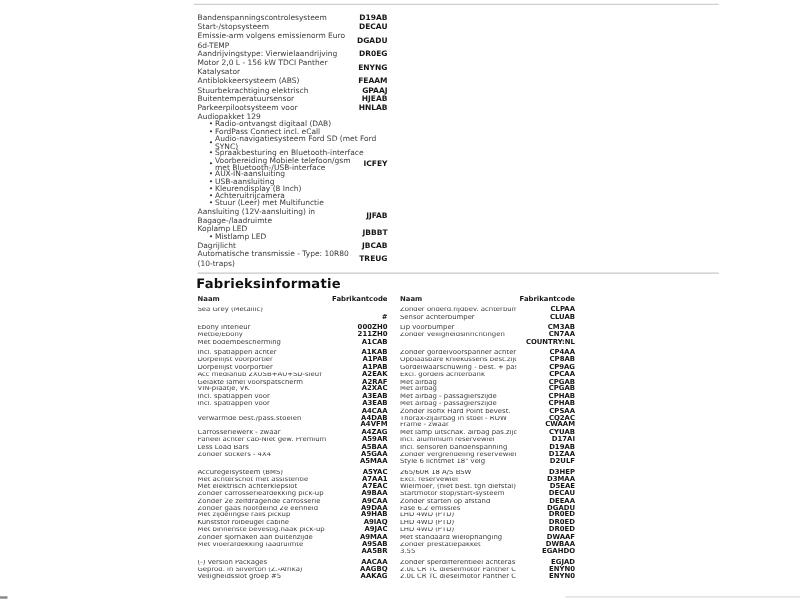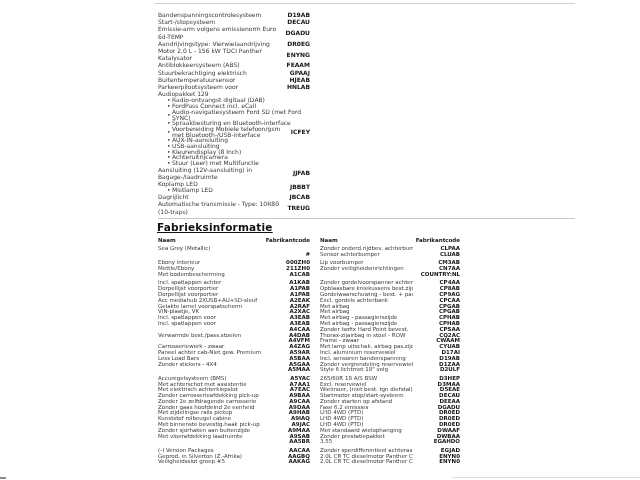--- a/index.html
+++ b/index.html
@@ -21,21 +21,21 @@
   .fcode{font-weight:bold;color:#161616;white-space:nowrap;align-self:center;}
   .gleft{flex:1;padding-right:6px;}
   .bullets{padding-left:9px;}
   .bullet{display:flex;align-items:center;line-height:5.7px;}
   .bmark{width:5px;flex:none;}
   .bname{flex:1;padding-right:4px;}
   .bullet .fcode{font-size:6px;}
 
   
   .sec-title{position:absolute;left:157px;top:221px;margin:0;font-size:10.5px;
-    font-weight:bold;color:#111;letter-spacing:0.2px;text-decoration:underline;}
+    font-weight:bold;color:#111;letter-spacing:0.2px;}
 
   
   .ftable{position:absolute;left:158px;top:237px;width:302px;font-size:5.5px;}
   .frow{display:flex;line-height:5.8px;}
   .frow.gap{margin-top:2.6px;}
   .fn1{width:104px;white-space:nowrap;overflow:hidden;}
   .fc1{width:48px;text-align:right;font-weight:bold;color:#161616;white-space:nowrap;}
   .fsp{width:10px;flex:none;}
   .fn2{width:93px;white-space:nowrap;overflow:hidden;}
   .fc2{width:47px;text-align:right;font-weight:bold;color:#161616;white-space:nowrap;}

